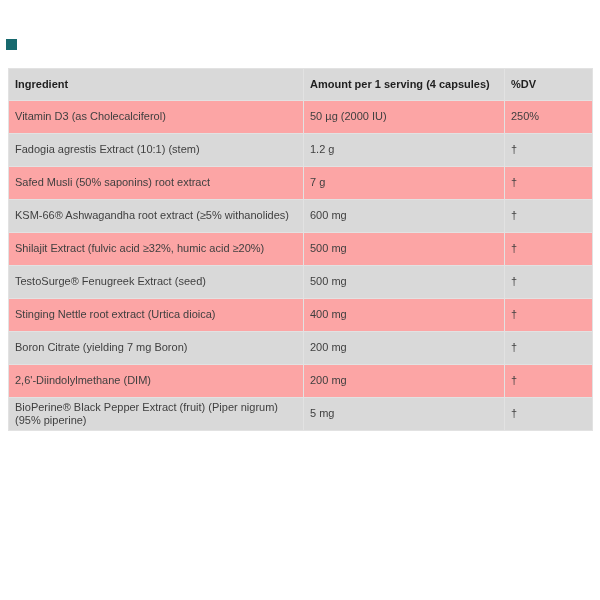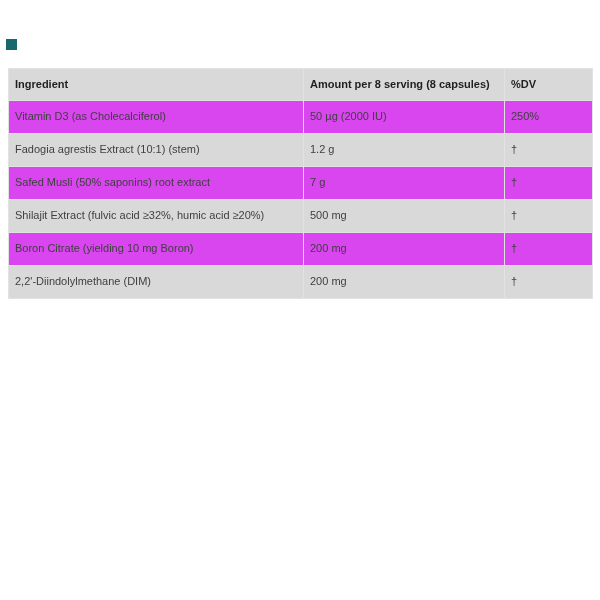--- a/index.html
+++ b/index.html
@@ -42,66 +42,86 @@
     vertical-align: middle;
     font-weight: 400;
     overflow: hidden;
   }
   table.facts thead th {
     height: 32px;
     background: #d9d9d9;
     font-weight: 700;
     color: #1f1f1f;
   }
-  table.facts tbody td { height: 33px; background: #d946ef; }
+  table.facts tbody td { height: 33px; background: #fca5a5; }
   table.facts tbody tr:nth-child(even) td { background: #d9d9d9; }
 </style>
 </head>
 <body>
 
 <div class="accent-square"></div>
 
 <table class="facts">
   <colgroup>
     <col class="c1">
       <col class="c2">
       <col class="c3">
   </colgroup>
   <thead>
     <tr>
       <th>Ingredient</th>
-      <th>Amount per 8 serving (8 capsules)</th>
+      <th>Amount per 1 serving (4 capsules)</th>
       <th>%DV</th>
     </tr>
   </thead>
   <tbody>
     <tr>
       <td>Vitamin D3 (as Cholecalciferol)</td>
       <td>50 µg (2000 IU)</td>
       <td>250%</td>
     </tr>
     <tr>
       <td>Fadogia agrestis Extract (10:1) (stem)</td>
       <td>1.2 g</td>
       <td>†</td>
     </tr>
     <tr>
       <td>Safed Musli (50% saponins) root extract</td>
       <td>7 g</td>
       <td>†</td>
     </tr>
     <tr>
+      <td>KSM-66® Ashwagandha root extract (≥5% withanolides)</td>
+      <td>600 mg</td>
+      <td>†</td>
+    </tr>
+    <tr>
       <td>Shilajit Extract (fulvic acid ≥32%, humic acid ≥20%)</td>
       <td>500 mg</td>
       <td>†</td>
     </tr>
     <tr>
-      <td>Boron Citrate (yielding 10 mg Boron)</td>
+      <td>TestoSurge® Fenugreek Extract (seed)</td>
+      <td>500 mg</td>
+      <td>†</td>
+    </tr>
+    <tr>
+      <td>Stinging Nettle root extract (Urtica dioica)</td>
+      <td>400 mg</td>
+      <td>†</td>
+    </tr>
+    <tr>
+      <td>Boron Citrate (yielding 7 mg Boron)</td>
       <td>200 mg</td>
       <td>†</td>
     </tr>
     <tr>
-      <td>2,2'-Diindolylmethane (DIM)</td>
+      <td>2,6'-Diindolylmethane (DIM)</td>
       <td>200 mg</td>
+      <td>†</td>
+    </tr>
+    <tr>
+      <td>BioPerine® Black Pepper Extract (fruit) (Piper nigrum) (95% piperine)</td>
+      <td>5 mg</td>
       <td>†</td>
     </tr>
   </tbody>
 </table>
 
 </body></html>

